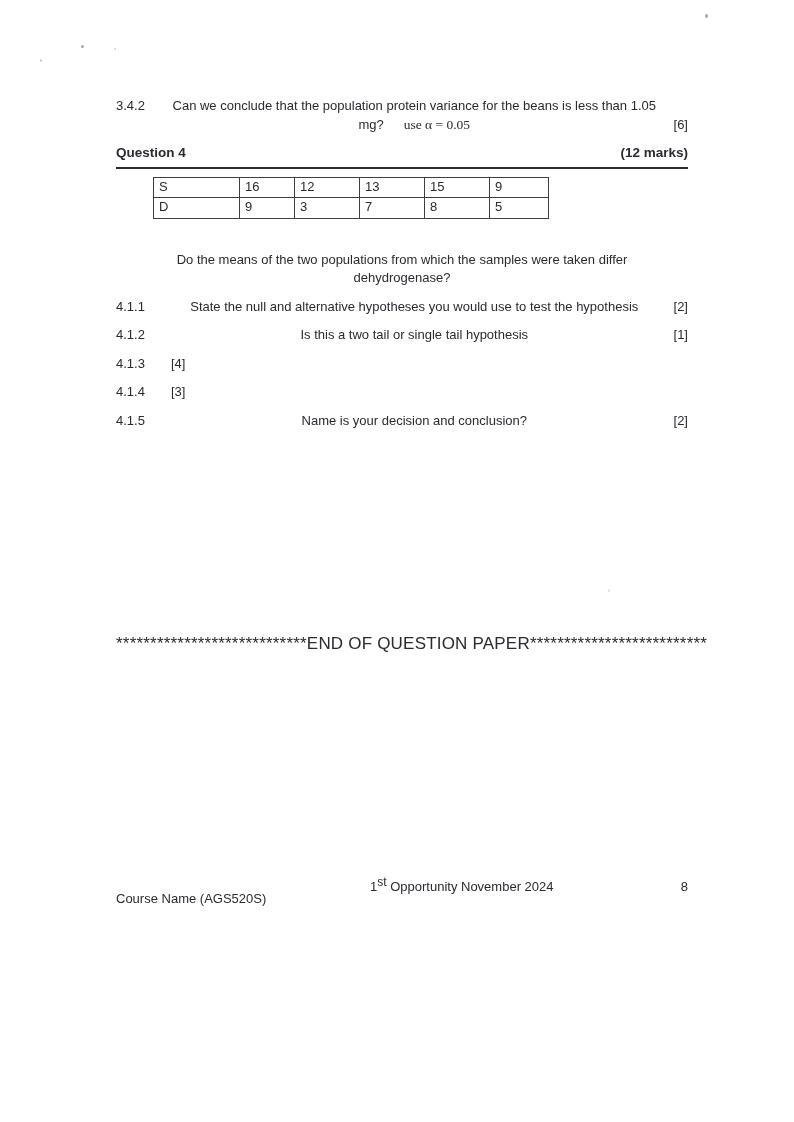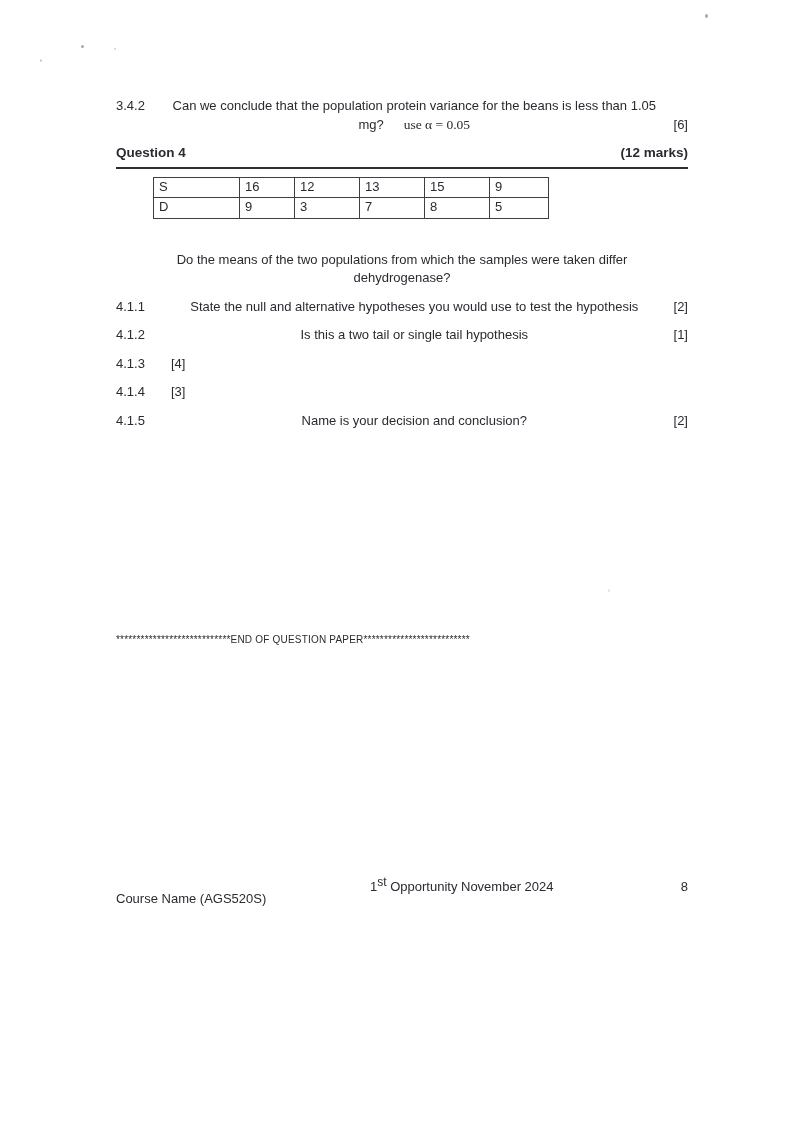--- a/index.html
+++ b/index.html
@@ -64,21 +64,21 @@
 
   .intro { margin-top: 32px; }
 
   .subq-list { margin-top: 10px; }
   .subq-list .item { margin-bottom: 10px; }
 
   .endline {
     position: absolute;
     left: 116px; top: 634px;
     width: 572px;
-    font-size: 10px;
+    font-size: 17px;
     white-space: nowrap;
     letter-spacing: 0.2px;
     color: #2a2a31;
   }
 
   .footer {
     position: absolute;
     left: 116px; top: 879px;
     width: 572px;
     height: 18px;

